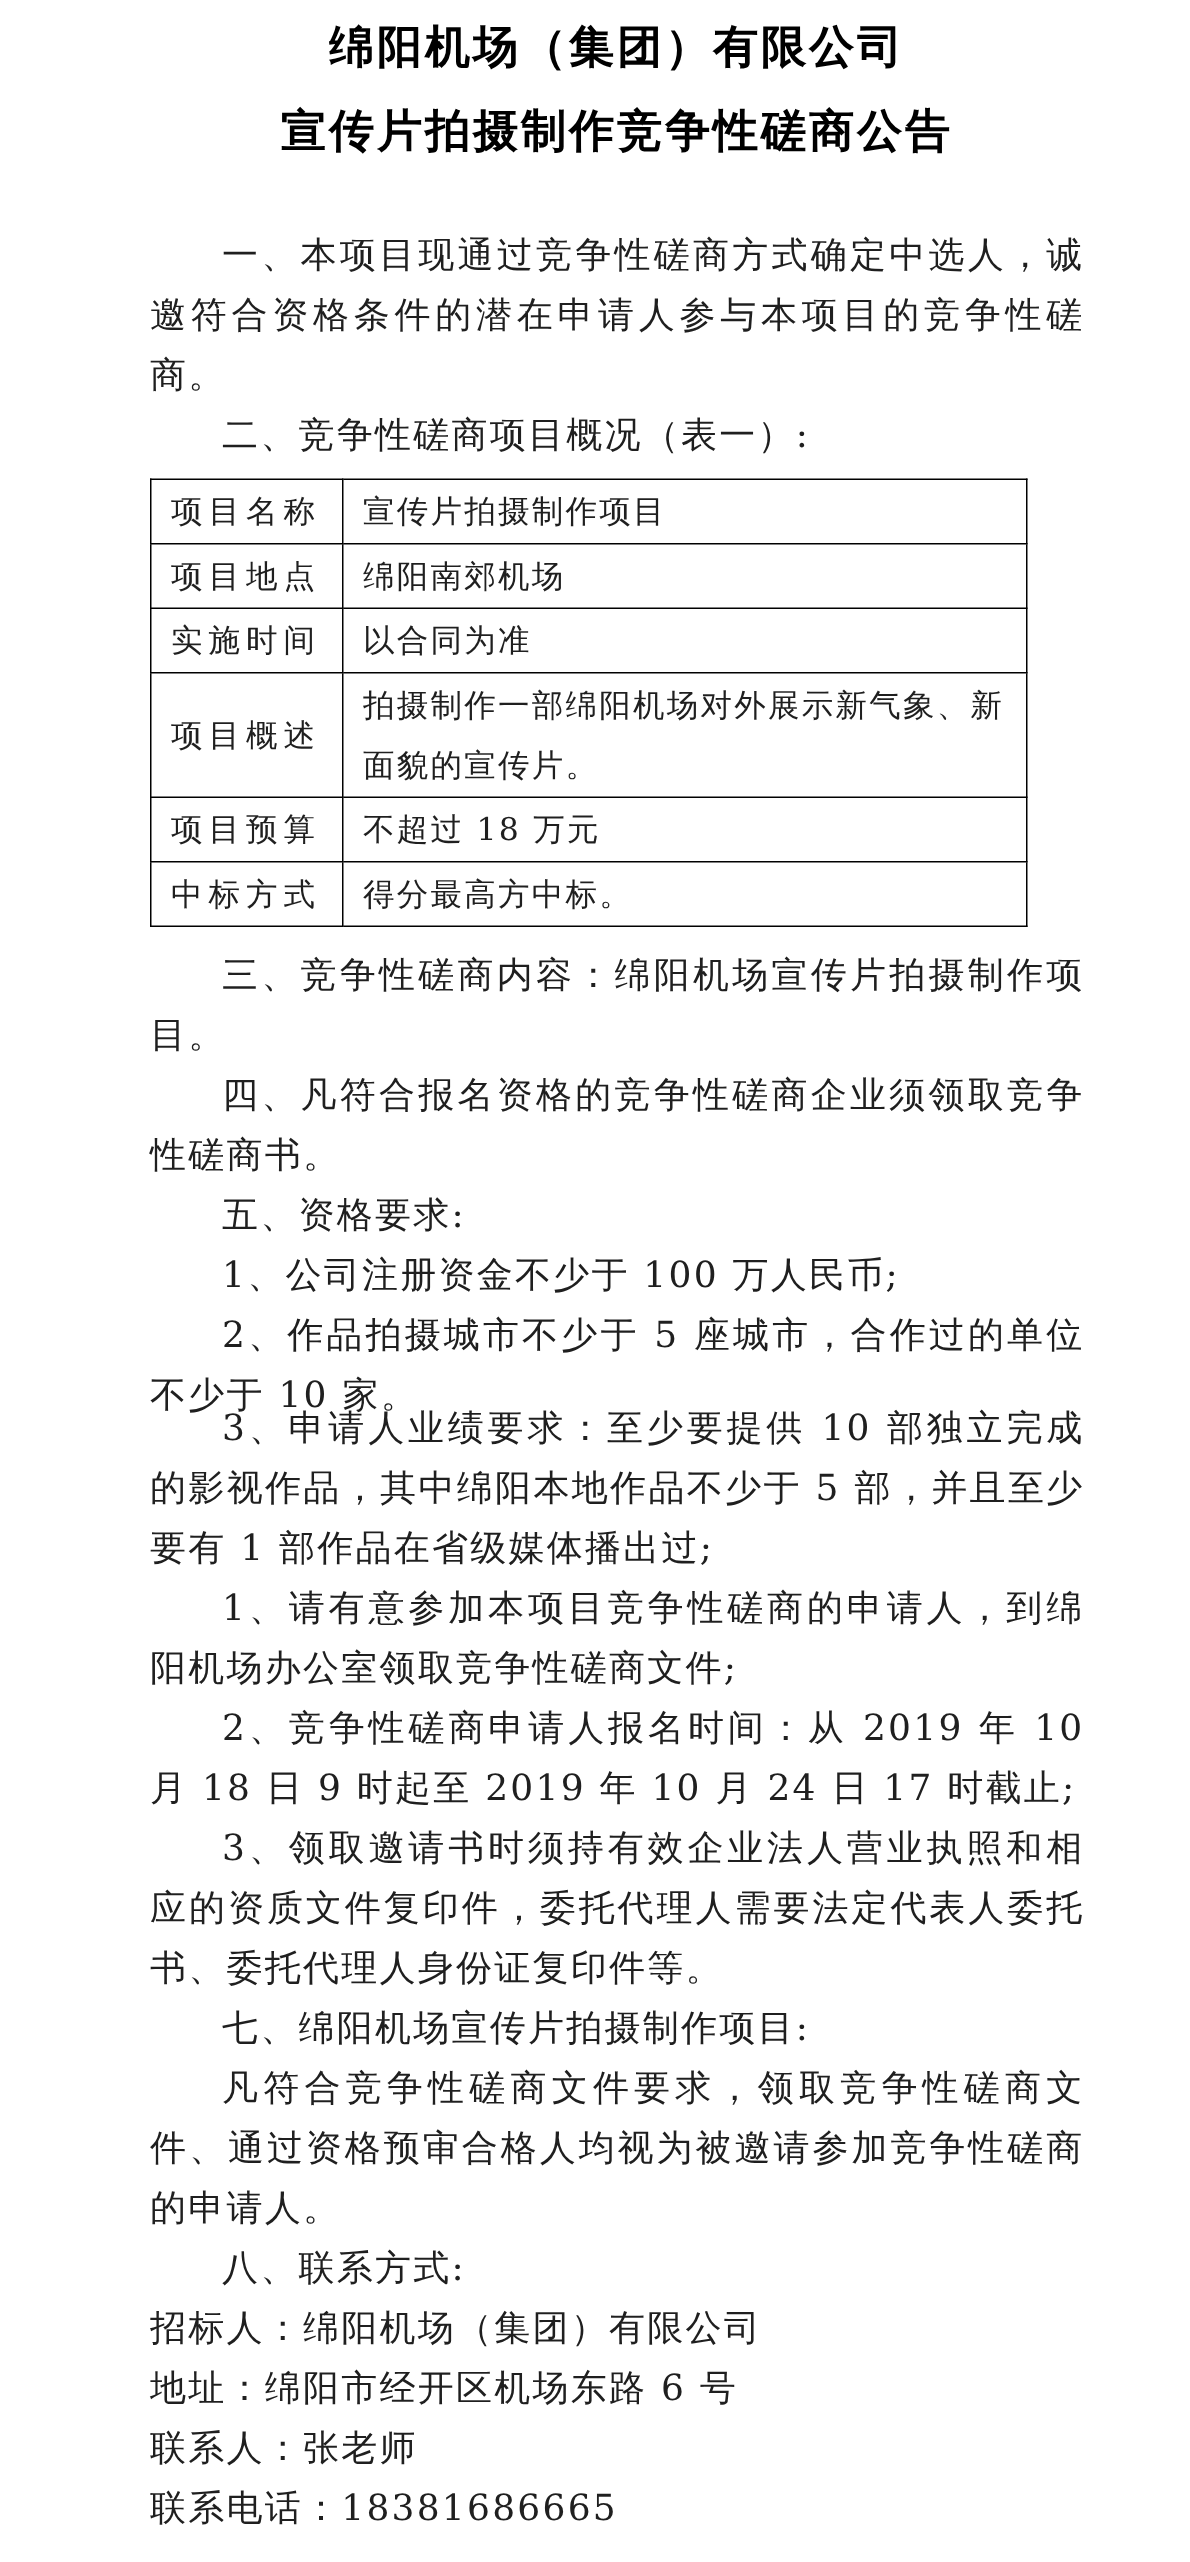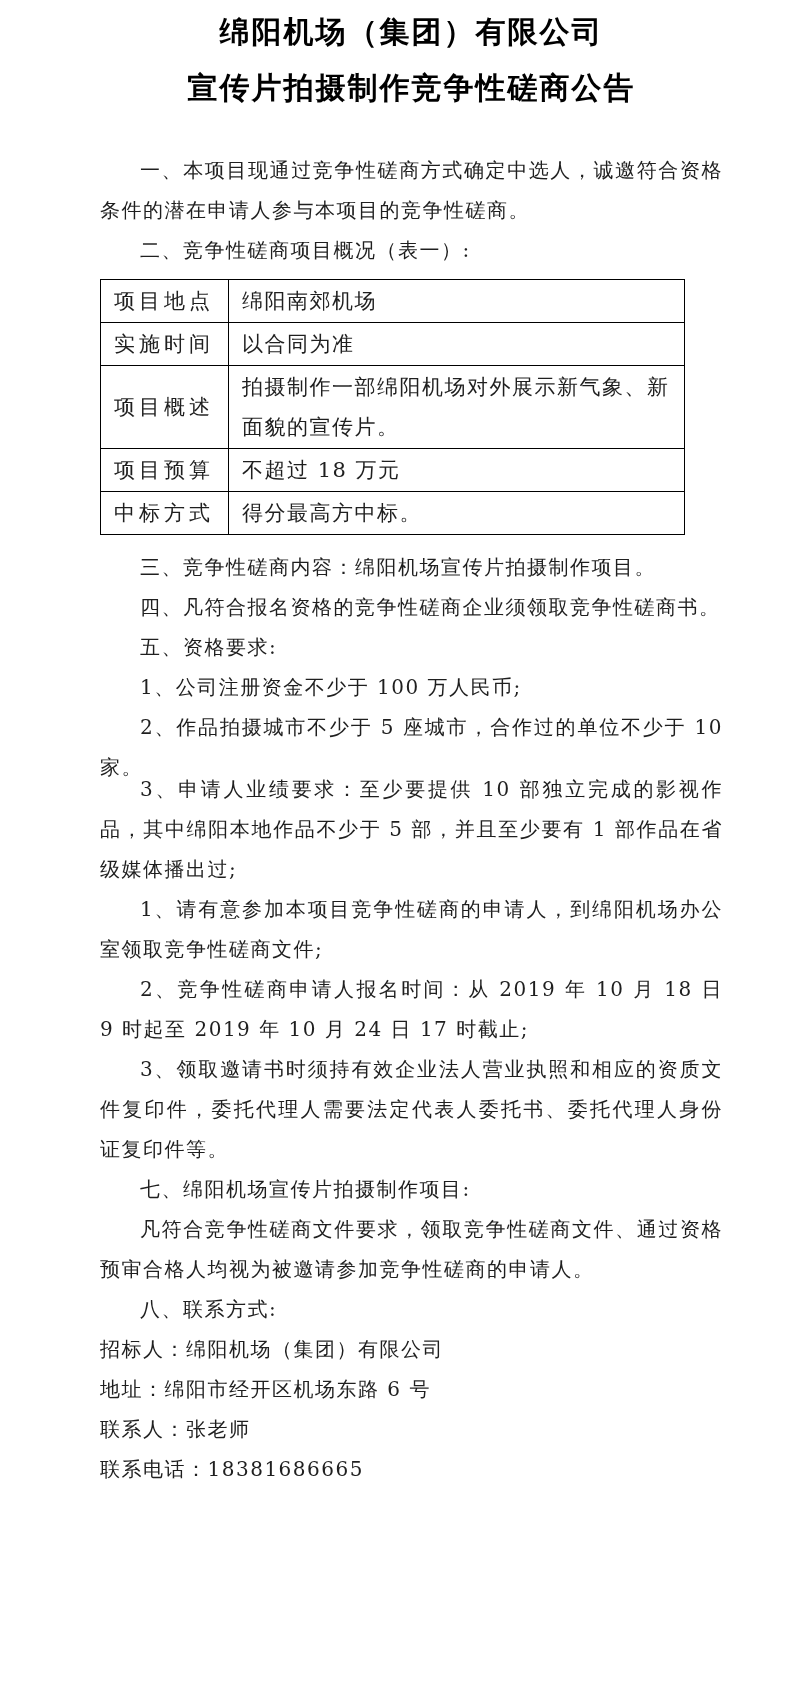--- a/index.html
+++ b/index.html
@@ -21,21 +21,21 @@
     font-size: 30px;
     font-weight: 700;
     line-height: 44px;
     text-align: center;
     letter-spacing: 2px;
     color: #000000;
   }
   .doc-title.second { margin-top: 12px; }
   .para {
     margin: 0;
-    font-size: 20px;
+    font-size: 24px;
     line-height: 40px;
     letter-spacing: 1.5px;
     text-align: justify;
     color: #1f1f1f;
   }
   .indent { text-indent: 2em; }
   .first-para { margin-top: 40px; }
   .tight { margin-top: -18px; }
   table.overview {
     border-collapse: collapse;
@@ -68,20 +68,24 @@
 
   <h1 class="doc-title">绵阳机场（集团）有限公司</h1>
   <h1 class="doc-title second">宣传片拍摄制作竞争性磋商公告</h1>
 
   <p class="para indent first-para">一、本项目现通过竞争性磋商方式确定中选人，诚邀符合资格条件的潜在申请人参与本项目的竞争性磋商。</p>
   <p class="para indent">二、竞争性磋商项目概况（表一）:</p>
 
   <table class="overview">
     <tbody>
       <tr>
+        <td class="row-label">项目名称</td>
+        <td class="row-value">宣传片拍摄制作项目</td>
+      </tr>
+      <tr>
         <td class="row-label">项目地点</td>
         <td class="row-value">绵阳南郊机场</td>
       </tr>
       <tr>
         <td class="row-label">实施时间</td>
         <td class="row-value">以合同为准</td>
       </tr>
       <tr>
         <td class="row-label">项目概述</td>
         <td class="row-value">拍摄制作一部绵阳机场对外展示新气象、新面貌的宣传片。</td>

